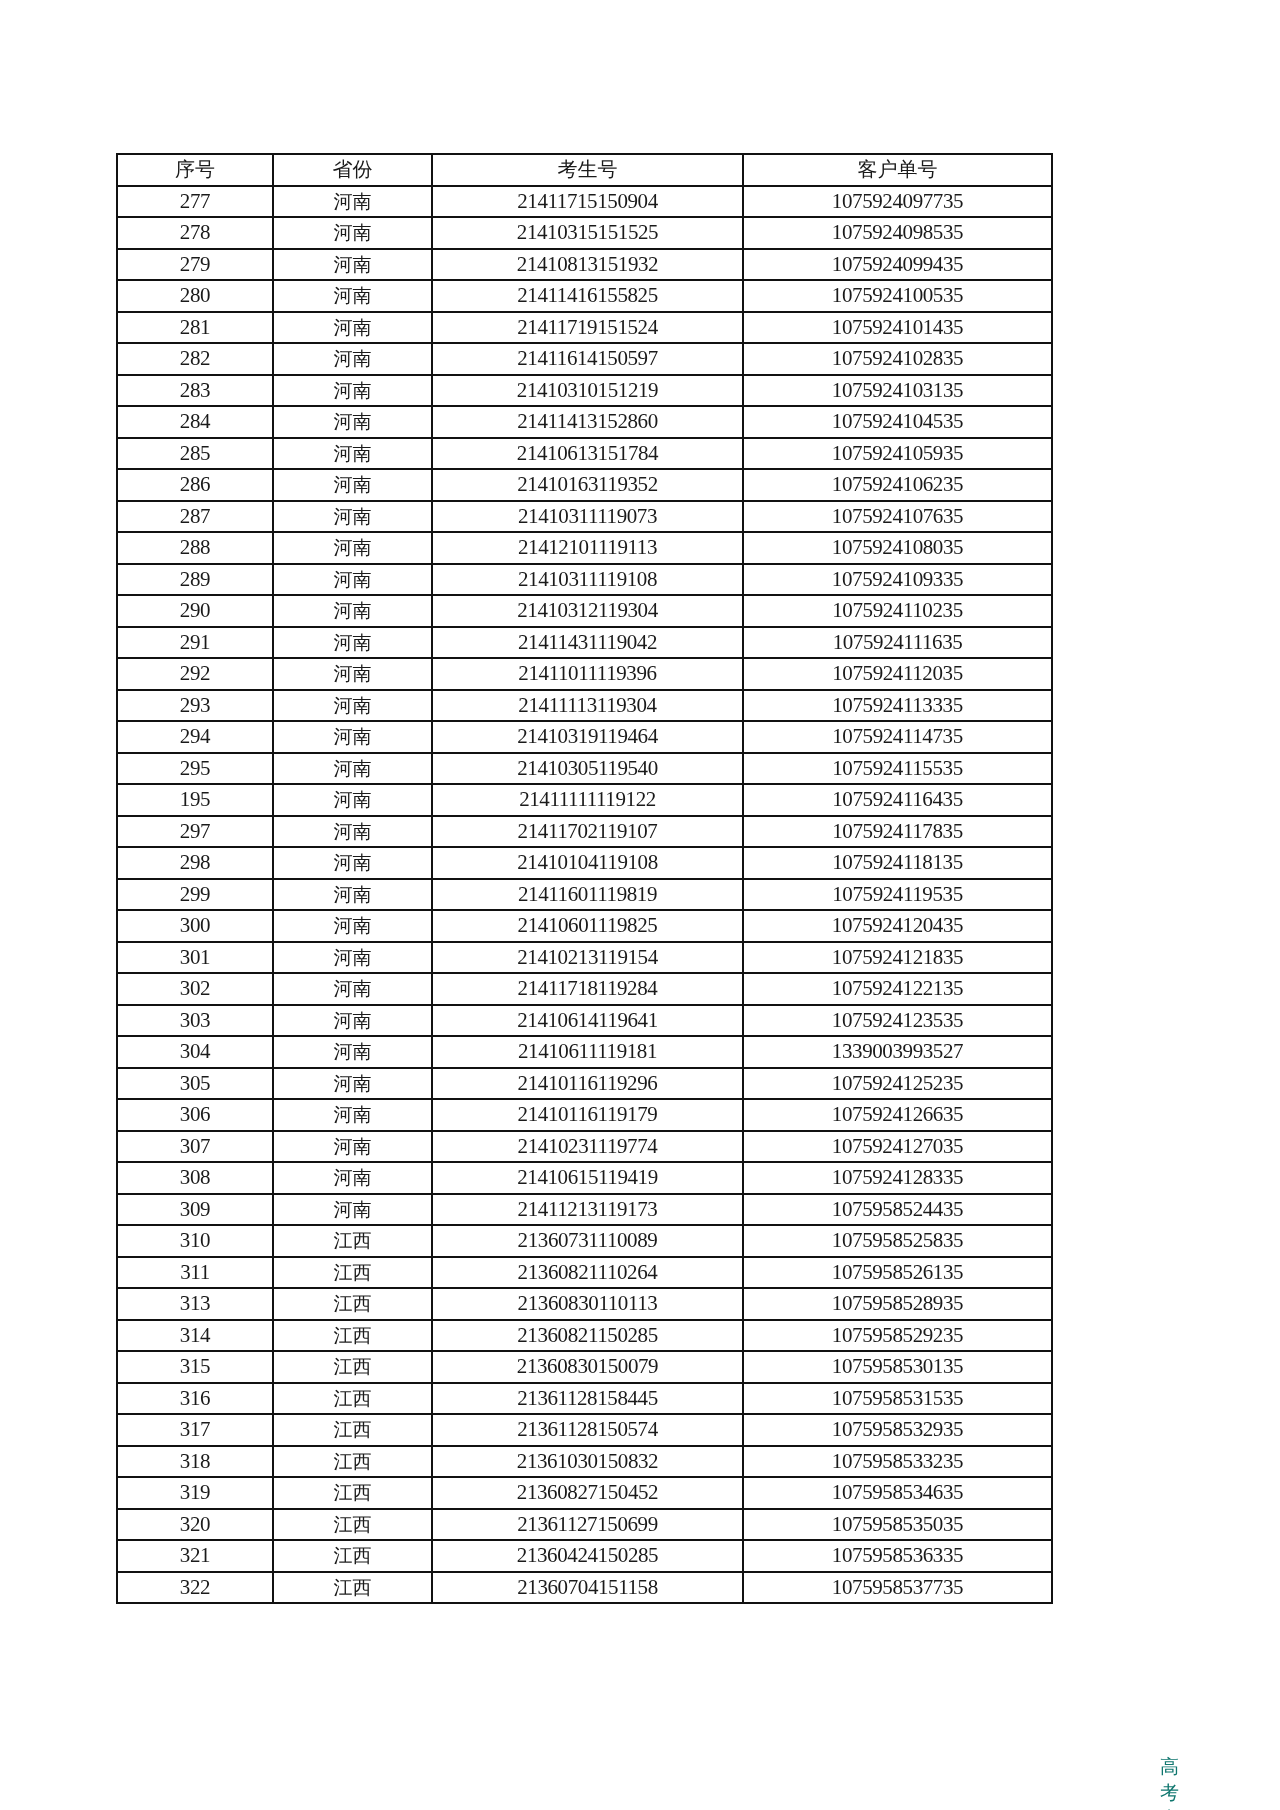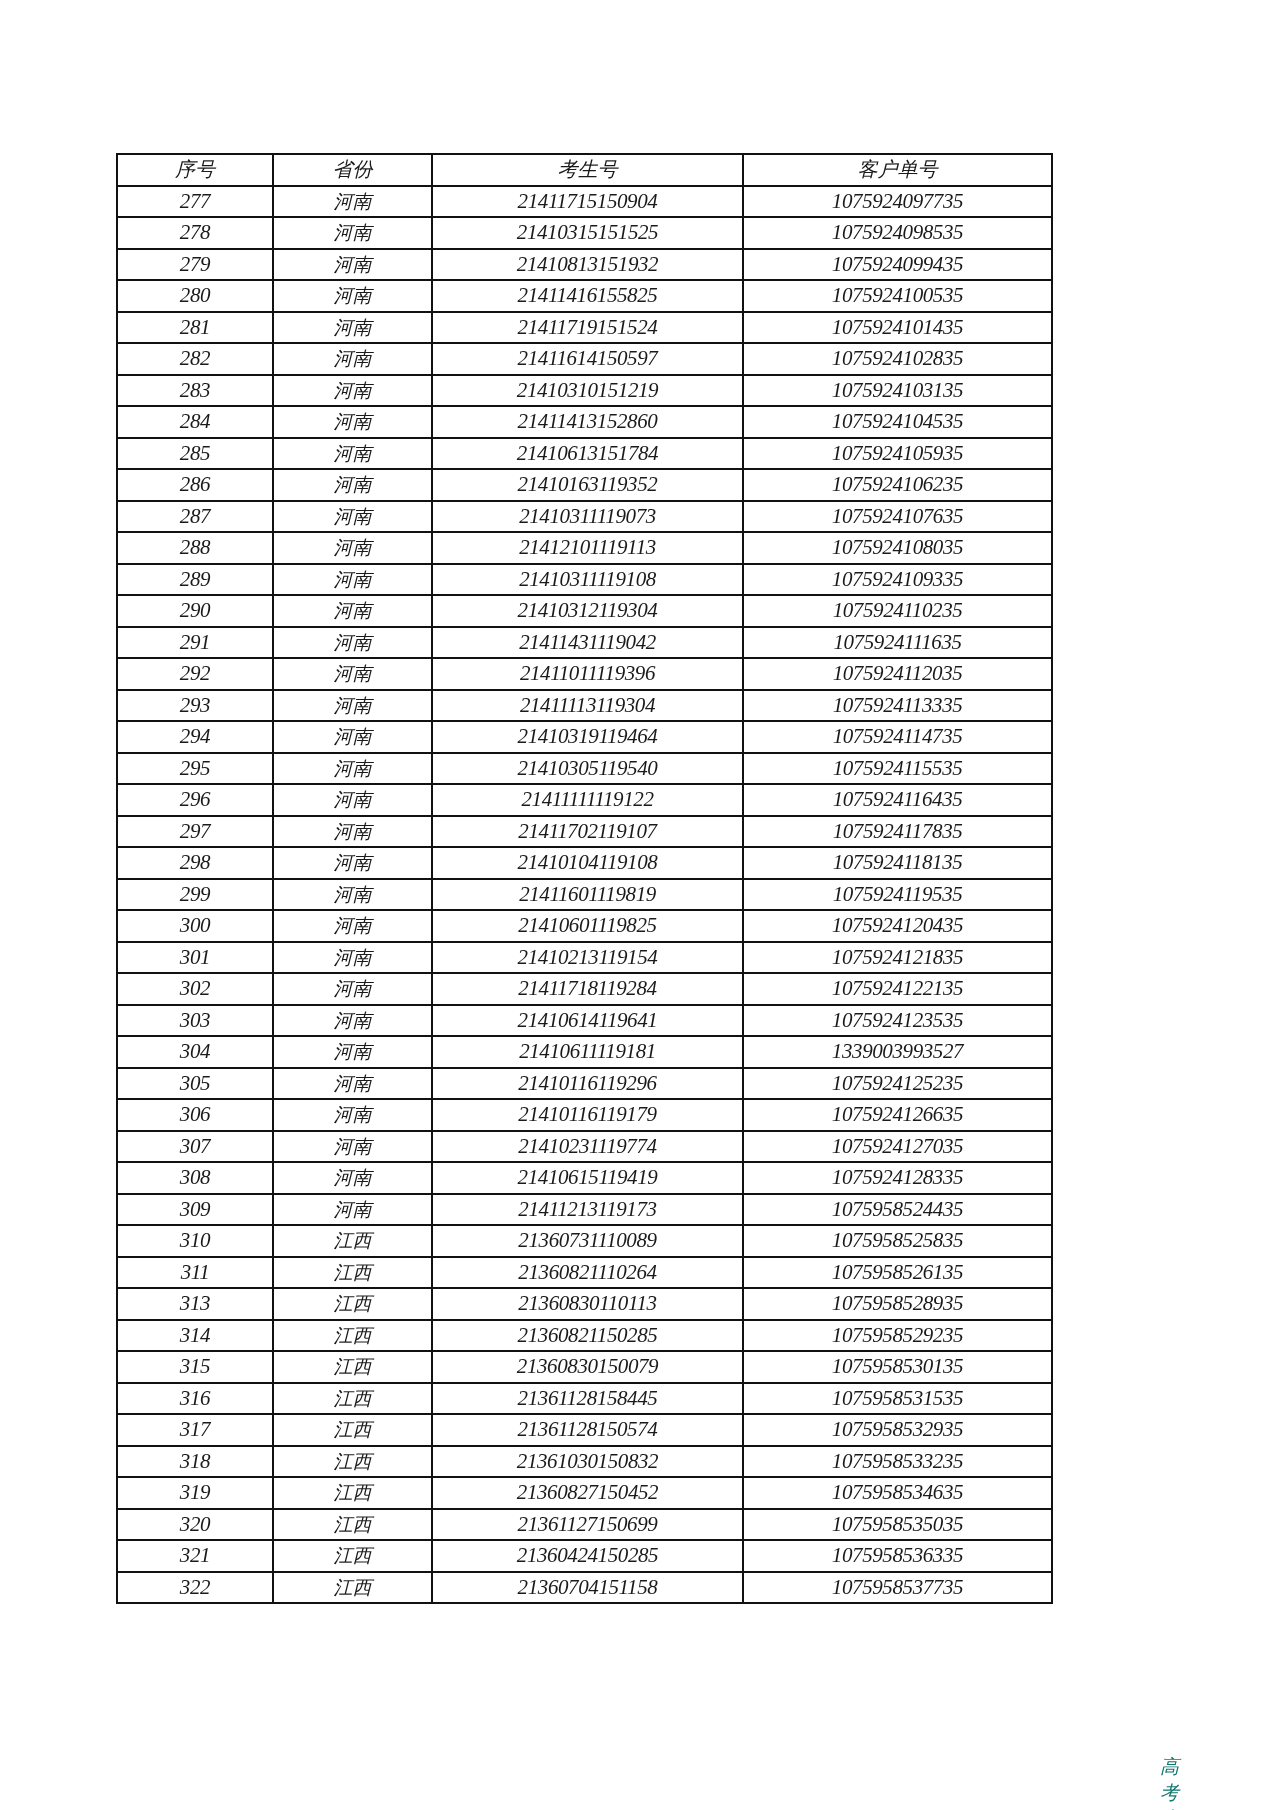--- a/index.html
+++ b/index.html
@@ -13,21 +13,20 @@
       position: relative;
       overflow: hidden;
       font-family: "Liberation Serif", "DejaVu Serif", serif;
       color: #111111;
     }
     #page {
       position: absolute;
       left: 0; top: 0;
       width: 1196px; height: 1810px;
       background: #ffffff;
-      font-style: italic;
     }
     table.roster {
       position: absolute;
       left: 116px;
       top: 153px;
       width: 935px;
       border-collapse: collapse;
       table-layout: fixed;
       border: 2.5px solid #111111;
     }
@@ -199,21 +198,21 @@
           <td class="exam">21410319119464</td>
           <td class="order">1075924114735</td>
         </tr>
         <tr>
           <td class="seq">295</td>
           <td class="prov">河南</td>
           <td class="exam">21410305119540</td>
           <td class="order">1075924115535</td>
         </tr>
         <tr>
-          <td class="seq">296</td>
+          <td class="seq">195</td>
           <td class="prov">河南</td>
           <td class="exam">21411111119122</td>
           <td class="order">1075924116435</td>
         </tr>
         <tr>
           <td class="seq">297</td>
           <td class="prov">河南</td>
           <td class="exam">21411702119107</td>
           <td class="order">1075924117835</td>
         </tr>

